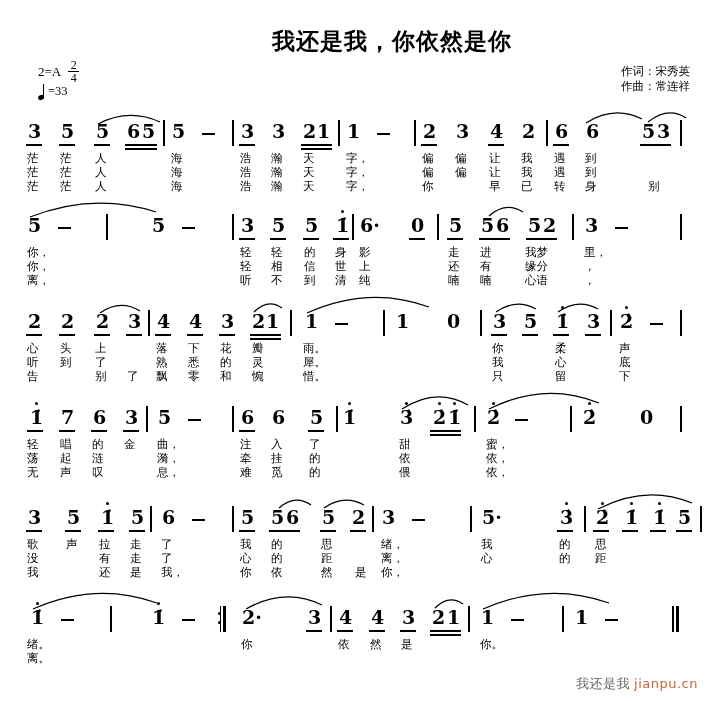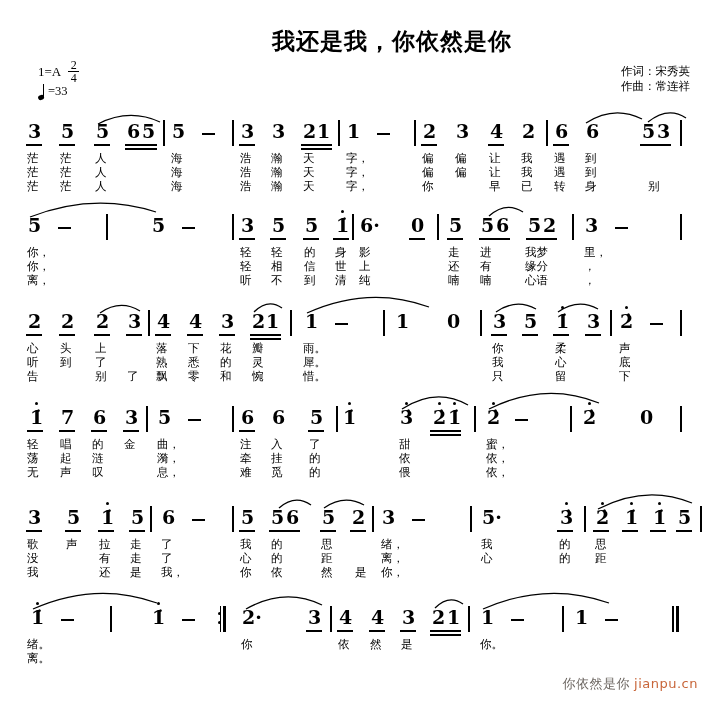--- a/index.html
+++ b/index.html
@@ -219,21 +219,21 @@
 
 <div class="title">我还是我，你依然是你</div>
 
 <div class="credits">
   <div>作词：宋秀英</div>
   <div>作曲：常连祥</div>
 </div>
 
 <div class="keyblock">
   <div class="keyline">
-    <span class="keysig">1=A</span>
+    <span class="keysig">2=A</span>
     <span class="meter">
       <span class="num">2</span>
       <span class="bar"></span>
       <span class="den">4</span>
     </span>
   </div>
   <div class="tempo">
     <span class="quarter-note">
       <span class="head"></span>
         <span class="stem"></span>
@@ -786,14 +786,14 @@
     <span class="lyric" style="left:338px;top:0">依</span>
     <span class="lyric" style="left:370px;top:0">然</span>
     <span class="lyric" style="left:401px;top:0">是</span>
     <span class="lyric" style="left:480px;top:0">你。</span>
 
     <span class="lyric" style="left:27px;top:14px">离。</span>
   </div>
 </div>
 
 <div class="watermark">
-  <span>你依然是你</span><span class="site">jianpu.cn</span>
+  <span>我还是我</span><span class="site">jianpu.cn</span>
 </div>
 
 </body></html>

